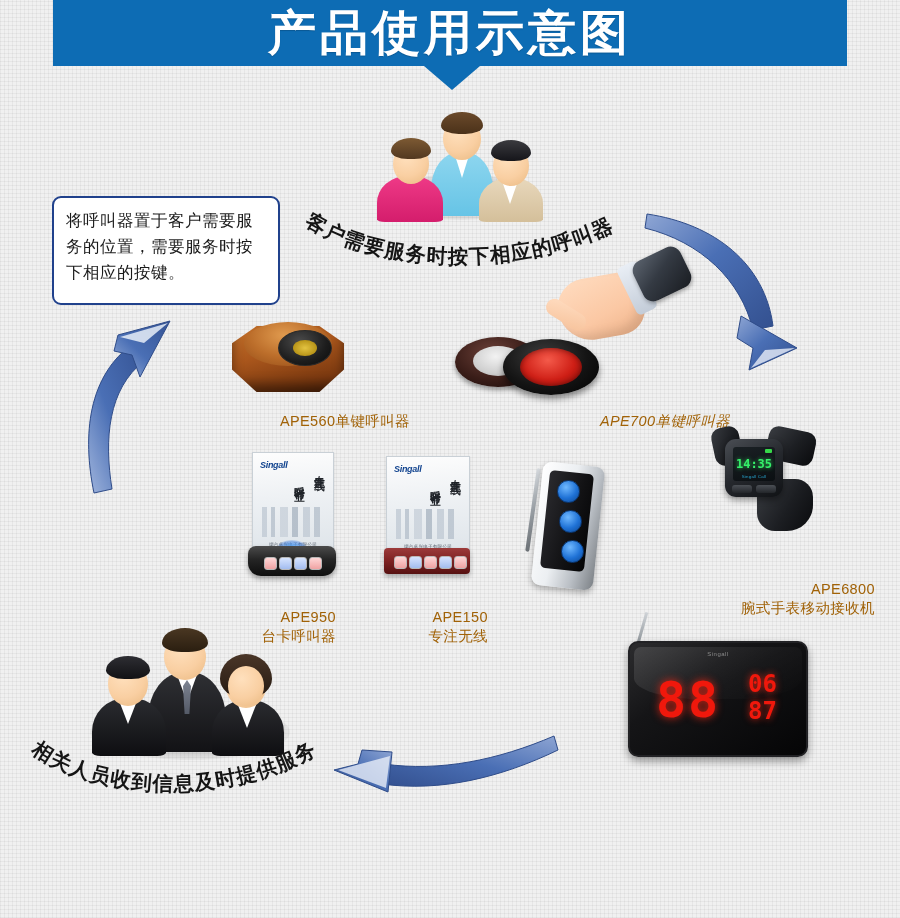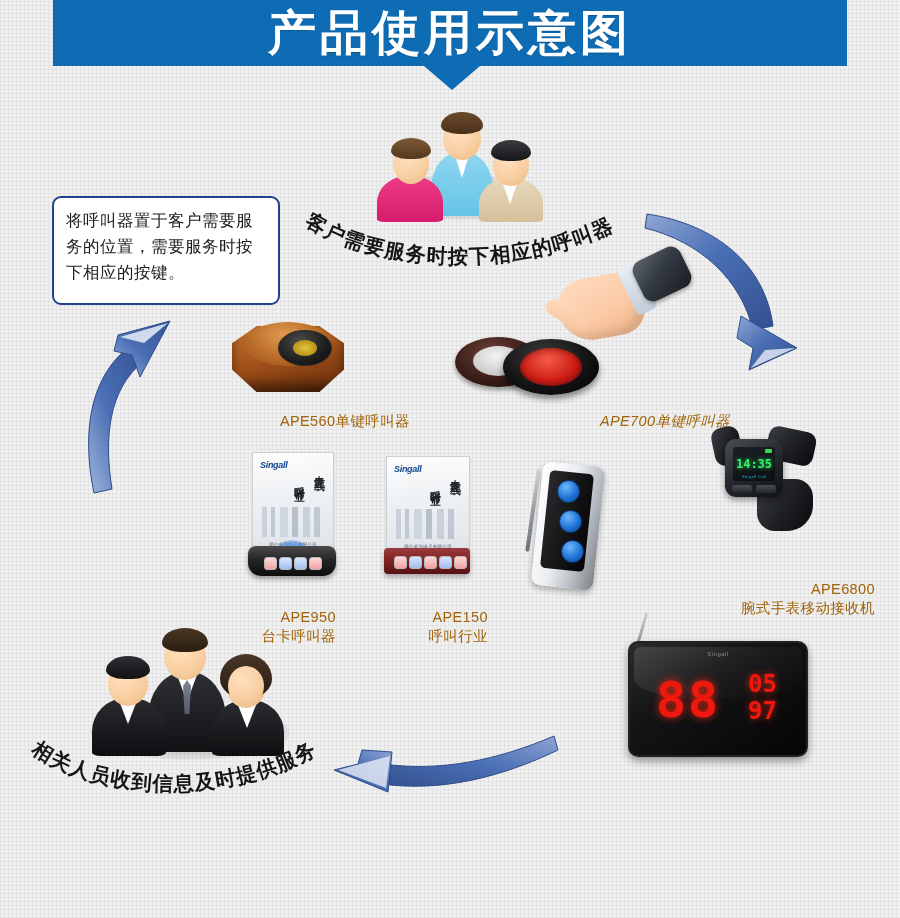--- a/index.html
+++ b/index.html
@@ -434,21 +434,21 @@
       <div class="keys" style="left:10px;top:8px;">
         <div class="key red"></div>
         <div class="key blue"></div>
         <div class="key red"></div>
         <div class="key blue"></div>
         <div class="key red"></div>
       </div>
     </div>
   </div>
   <div class="caption" style="left:368px;top:608px;width:120px;">APE150
-呼叫行业</div>
+专注无线</div>
 
   <div class="device" id="dev-ape830">
     <div class="ape830-ant"></div>
     <div class="ape830-body"></div>
     <div class="ape830-panel"></div>
     <div class="ape830-btn" style="left:32px;top:22px;"></div>
     <div class="ape830-btn" style="left:34px;top:52px;"></div>
     <div class="ape830-btn" style="left:36px;top:82px;"></div>
   </div>
 
@@ -505,19 +505,19 @@
     </svg>
   </div>
 
   <div class="device" id="dev-scr10">
     <div class="scr10-ant"></div>
     <div class="scr10-body">
       <div class="scr10-gloss"></div>
       <div class="scr10-logo">Singall</div>
       <div class="scr10-digits">88</div>
       <div class="scr10-small">
-        <div>05</div>
-        <div>97</div>
+        <div>06</div>
+        <div>87</div>
       </div>
     </div>
   </div>
 
 </div>
 
 </body></html>

